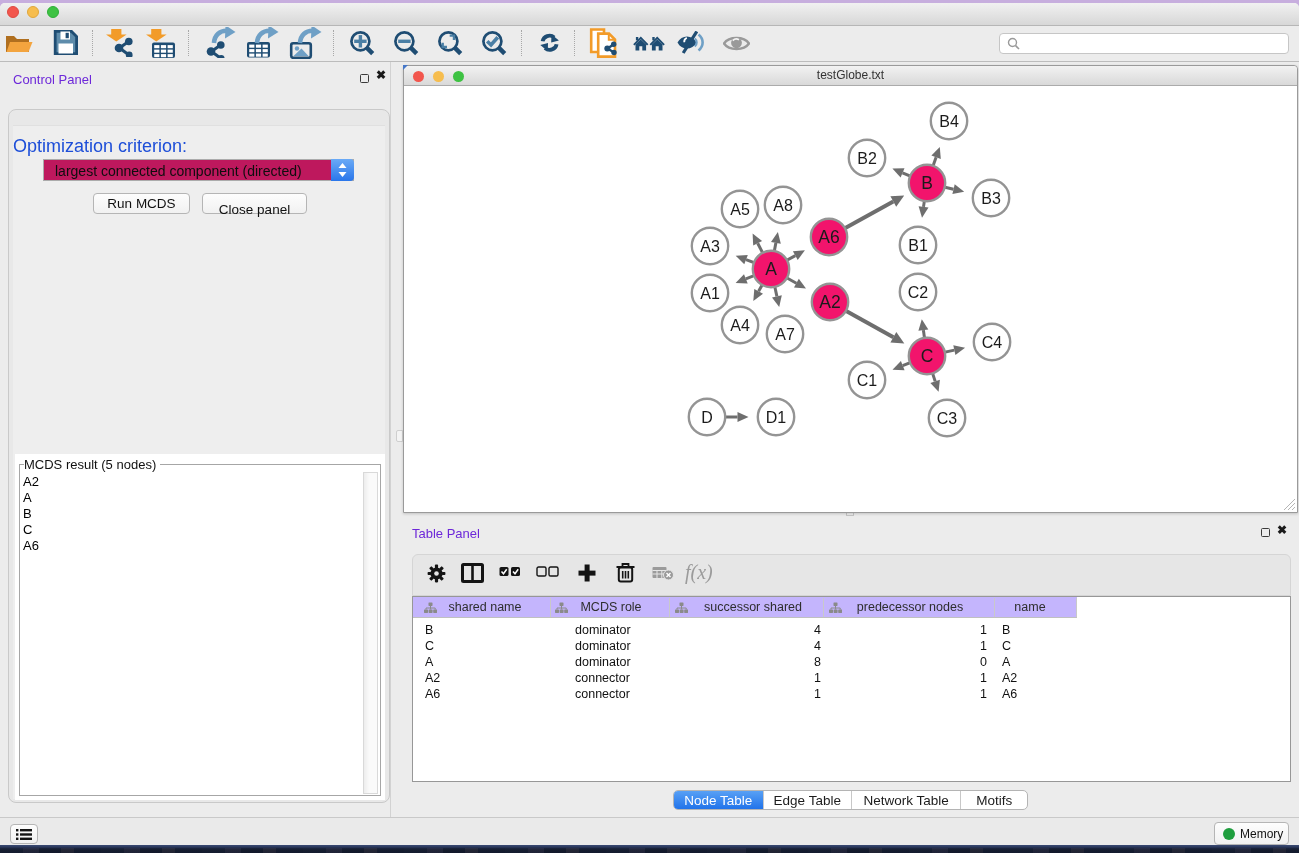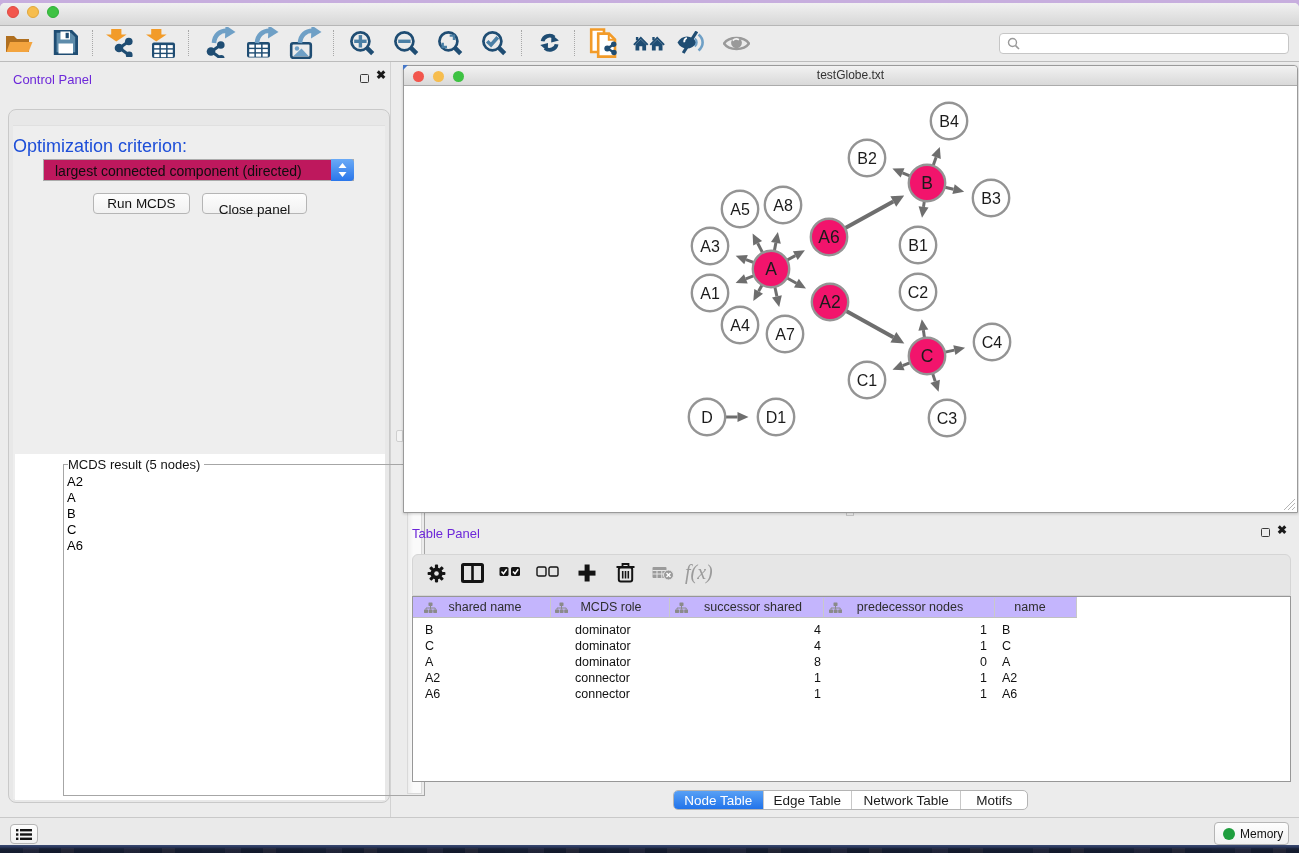--- a/index.html
+++ b/index.html
@@ -32,21 +32,21 @@
 .seg div:last-child { border-right:none; }
 .seg div.sel { background:linear-gradient(#58a0f5,#2173ea); color:#fff; }
 .segb div { font-size:13.5px; }
 .seg div:first-child { border-radius:4px 0 0 4px; }
 .seg div:last-child { border-radius:0 4px 4px 0; }
 #cpbox { position:absolute; left:8px; top:47px; width:382px; height:694px; border:1px solid #c9c9c9;
   border-radius:8px; background:#e8e8e8; }
 #cpinner { position:absolute; left:4px; top:15px; width:372px; height:674px; background:#eeeeee;
   border-top:1px solid #e0e0e0; }
 #mcdslist { position:absolute; left:2px; top:328px; width:370px; height:346px; background:#fff; }
-#fieldset { position:absolute; left:4px; top:10px; width:362px; height:332px; border:1px solid #a6a6a6;margin-left:44px; }
+#fieldset { position:absolute; left:4px; top:10px; width:362px; height:332px; border:1px solid #a6a6a6; }
 #fieldset legend { position:absolute; top:-8px; left:4px; background:#fff; font-size:13px; color:#111;
   padding-right:4px; }
 #vsb { position:absolute; left:343px; top:7px; width:15px; height:322px;
   background:linear-gradient(90deg,#ededed,#fafafa 40%,#fafafa); border:1px solid #d9d9d9; }
 #netwin { position:absolute; left:403px; top:65px; width:895px; height:448px; background:#fff;
   border:1px solid #9a9a9a; border-radius:4px 4px 0 0; box-shadow:0 1px 3px rgba(0,0,0,0.18); }
 #nettitle { position:absolute; left:0; top:0; width:100%; height:20px;
   background:linear-gradient(#f2f2f2,#d9d9d9); border-bottom:1px solid #ababab; border-radius:4px 4px 0 0; }
 #nettitle .t { position:absolute; width:100%; text-align:center; top:2px; font-size:12px; color:#333; }
 .light2 { position:absolute; top:4.5px; width:11px; height:11px; border-radius:50%; }

